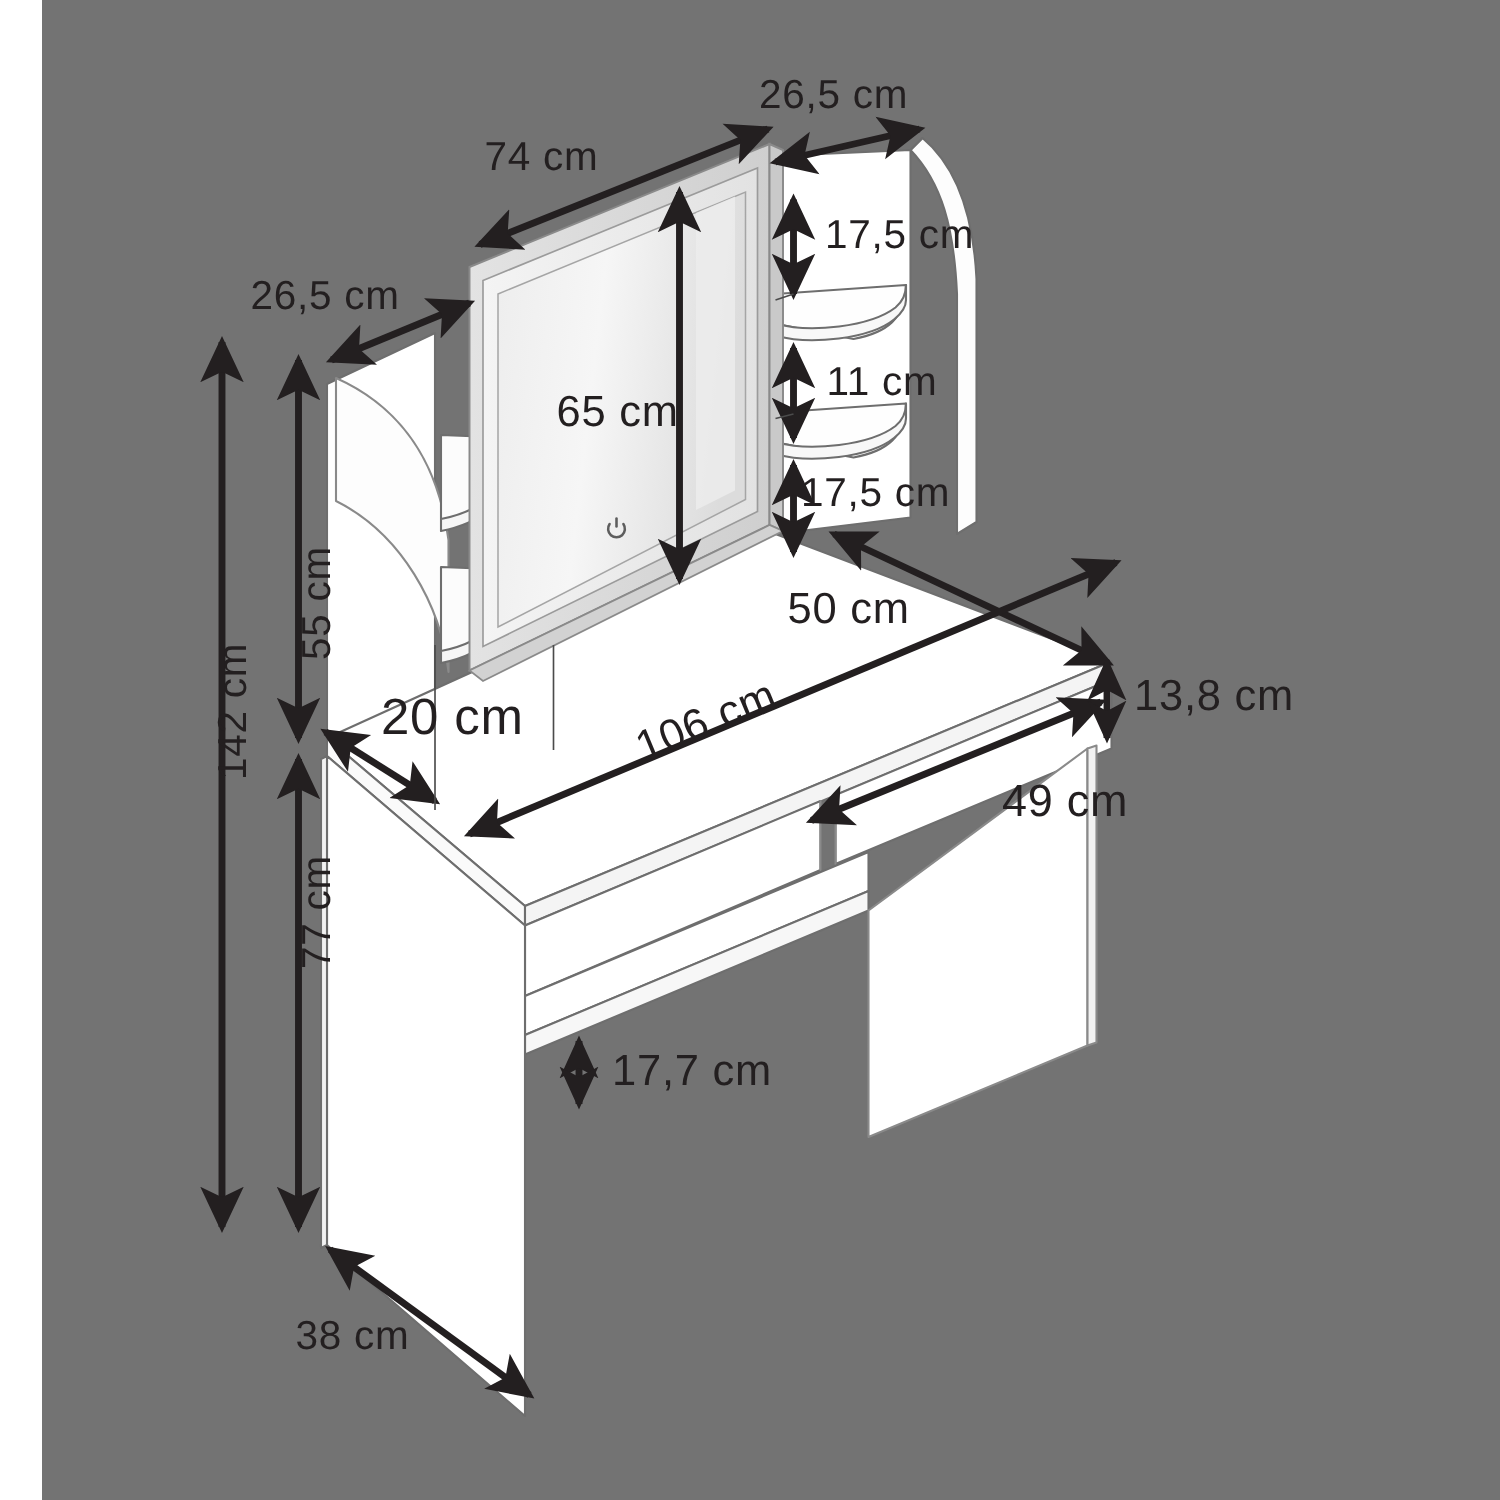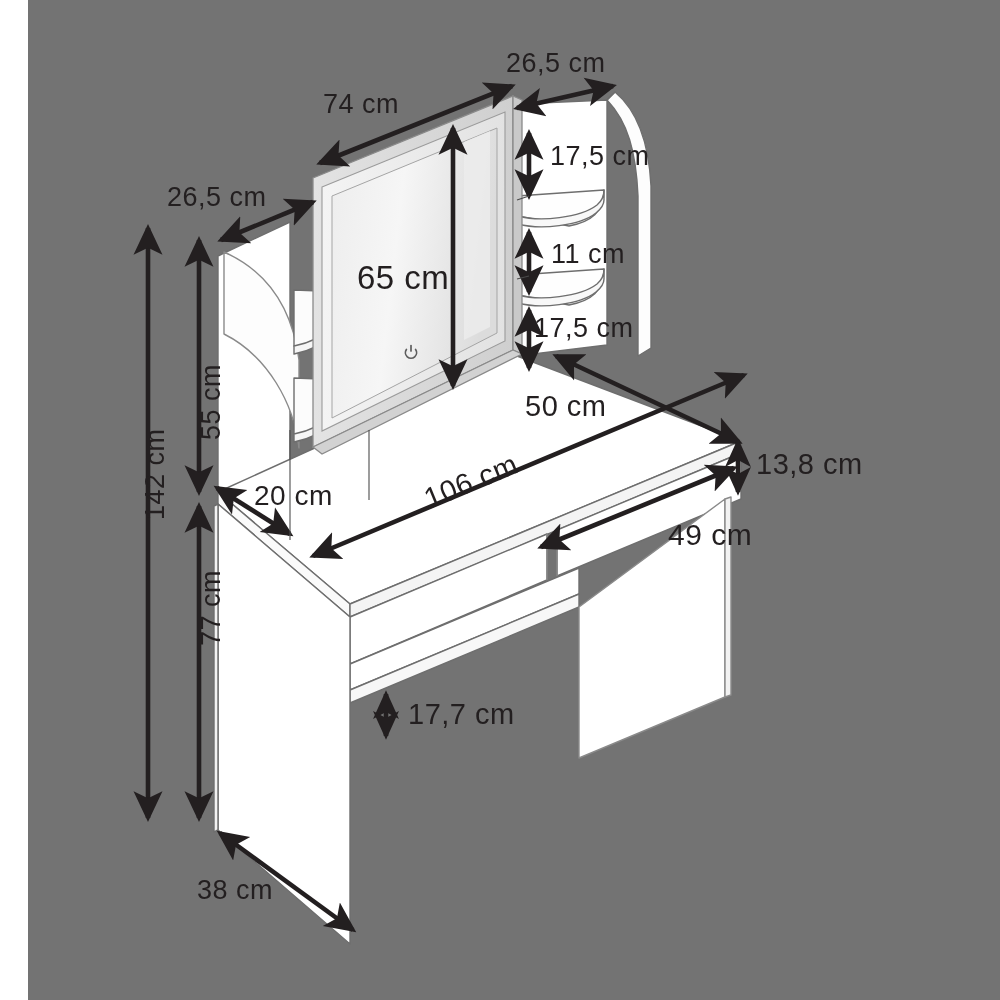--- a/index.html
+++ b/index.html
@@ -208,31 +208,31 @@
   <div class="dim-label" style="left:478px; top:48px;">26,5 cm</div>
 
   <div class="dim-label" style="left:295px; top:89px;">74 cm</div>
 
   <div class="dim-label" style="left:522px; top:141px;">17,5 cm</div>
 
   <div class="dim-label" style="left:139px; top:182px;">26,5 cm</div>
 
   <div class="dim-label" style="left:523px; top:239px;">11 cm</div>
 
-  <div class="dim-label" style="left:329px; top:259px; font-size:33px;">65 cm</div>
+  <div class="dim-label" style="left:343px; top:259px; font-size:29px;">65 cm</div>
 
   <div class="dim-label" style="left:506px; top:313px;">17,5 cm</div>
 
   <div class="dim-label" style="left:497px; top:390px; font-size:29px;">50 cm</div>
 
   <div class="dim-label vert" style="left:168px; top:440px; transform:rotate(-90deg);">55 cm</div>
 
   <div class="dim-label" style="left:728px; top:448px; font-size:29px;">13,8 cm</div>
 
-  <div class="dim-label" style="left:226px; top:480px; font-size:28px;">20 cm</div>
+  <div class="dim-label" style="left:226px; top:459px; font-size:34px;">20 cm</div>
 
   <div class="dim-label" style="left:394px; top:465px; font-size:29px; transform:rotate(-22.5deg);">106 cm</div>
 
   <div class="dim-label vert" style="left:112px; top:520px; transform:rotate(-90deg);">142 cm</div>
 
   <div class="dim-label" style="left:640px; top:518px; font-size:30px;">49 cm</div>
 
   <div class="dim-label vert" style="left:168px; top:646px; transform:rotate(-90deg);">77 cm</div>
 
   <div class="dim-label" style="left:380px; top:698px; font-size:29px;">17,7 cm</div>

